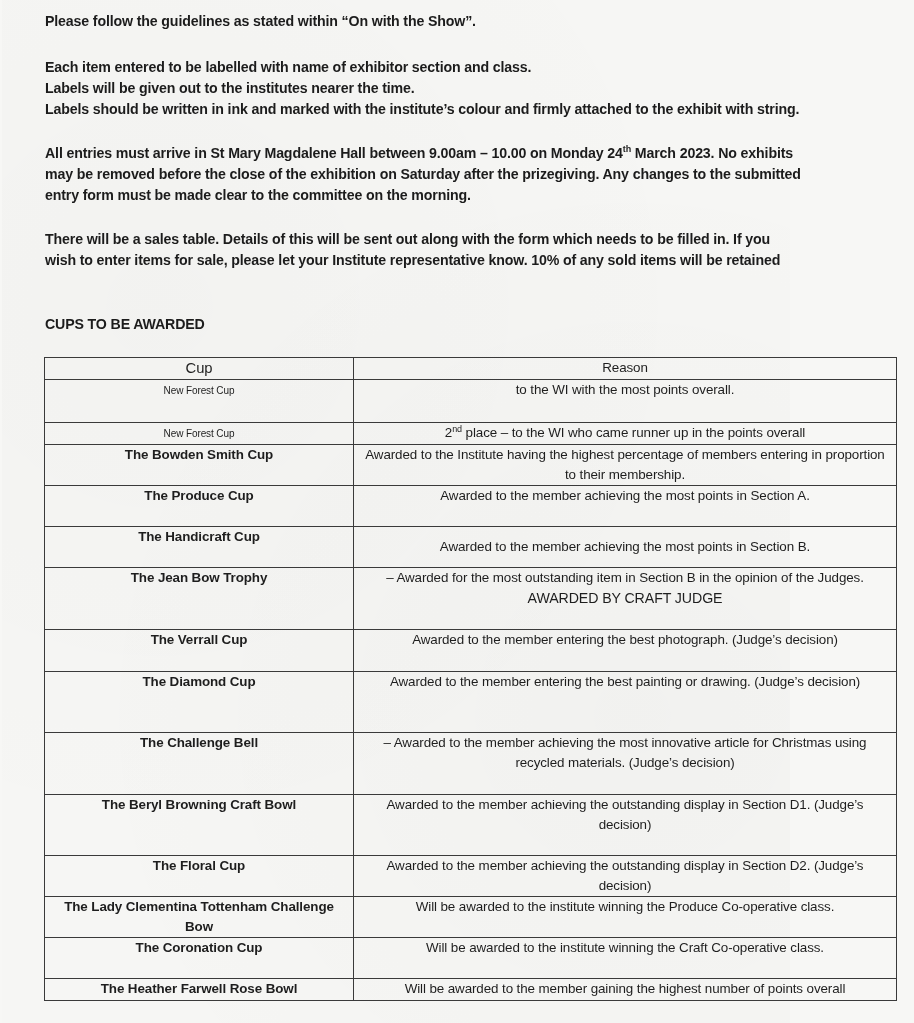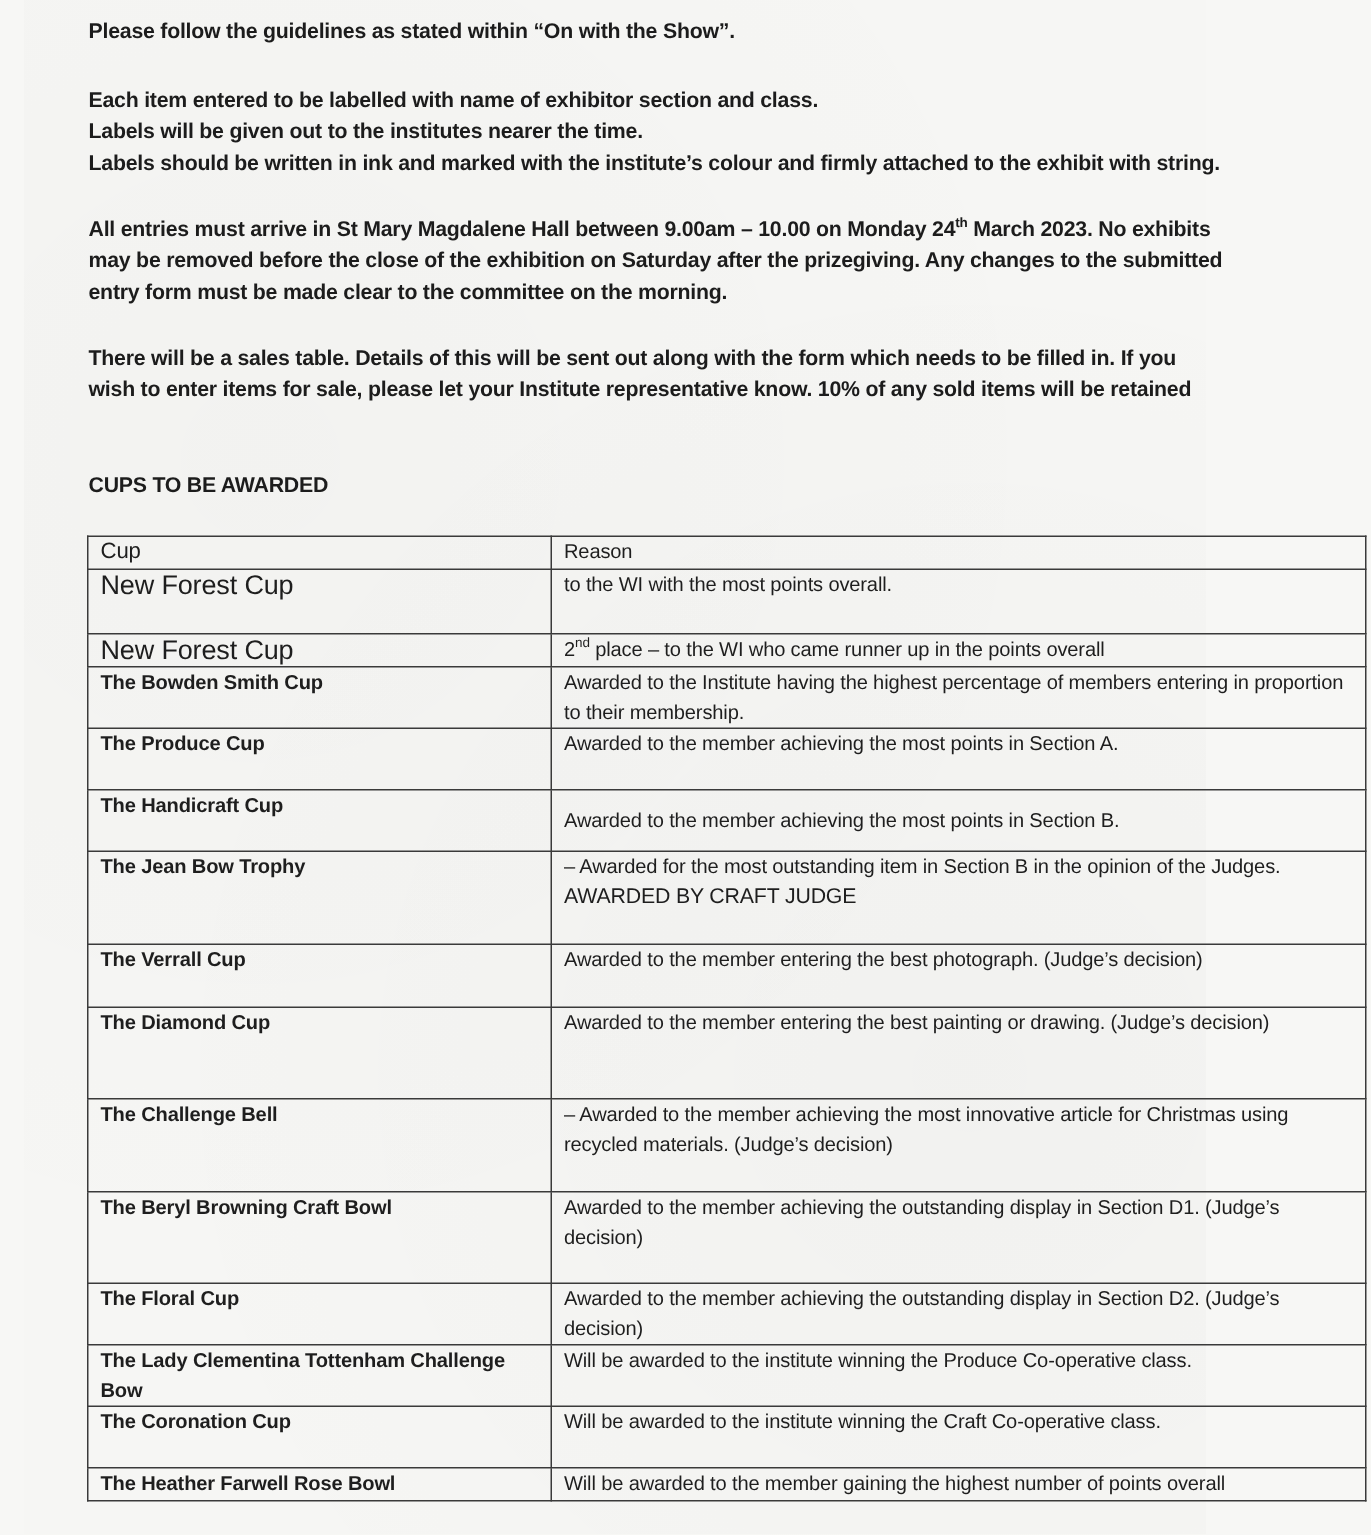--- a/index.html
+++ b/index.html
@@ -10,21 +10,21 @@
       width: 914px;
       height: 1023px;
       background: #f7f7f5;
       color: #1a1a1a;
       font-family: "Liberation Sans", sans-serif;
       position: relative;
       overflow: hidden;
     }
     .page {
       position: absolute;
-      left: 16px; top: 0;
+      left: 2px; top: 0;
       width: 788px; height: 1023px;
       background:
         radial-gradient(circle at 20% 30%, rgba(0,0,0,0.015) 0, transparent 60%),
         radial-gradient(circle at 80% 70%, rgba(0,0,0,0.02) 0, transparent 60%),
         #f6f6f4;
     }
     .para {
       position: absolute;
       left: 43px;
       width: 860px;
@@ -55,25 +55,26 @@
       table-layout: fixed;
     }
     table.cups td {
       border: 1.3px solid #3a3a3a;
       vertical-align: top;
       padding: 0 8px;
       font-size: 13.4px;
       line-height: 20px;
       color: #1e1e1e;
       letter-spacing: -0.1px;
+      text-align: center;
     }
     table.cups col.c1 { width: 309px; }
     table.cups col.c2 { width: 543px; }
     td.cup { font-weight: bold; }
-    td.cup.plain { font-weight: normal; font-size: 18px; line-height: 21px; }
+    td.cup.plain { font-weight: normal; font-size: 10px; line-height: 21px; }
     tr.hdr td { font-weight: normal; }
     tr.hdr td.cup { font-size: 14.8px; }
   </style>
 </head>
 <body>
 
 <div class="page">
 
   <p class="para" style="top:11px;">
     <span class="line">Please follow the guidelines as stated within “On with the Show”.</span>

